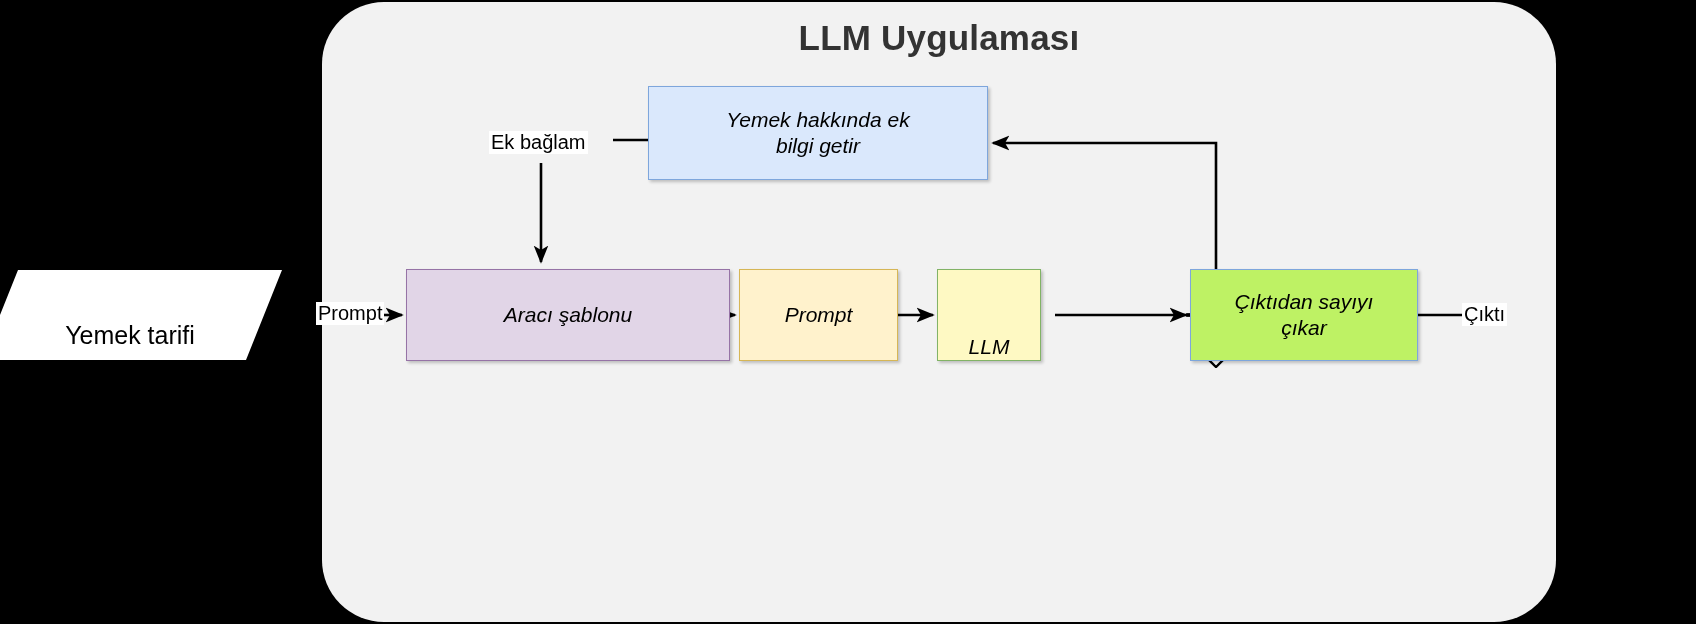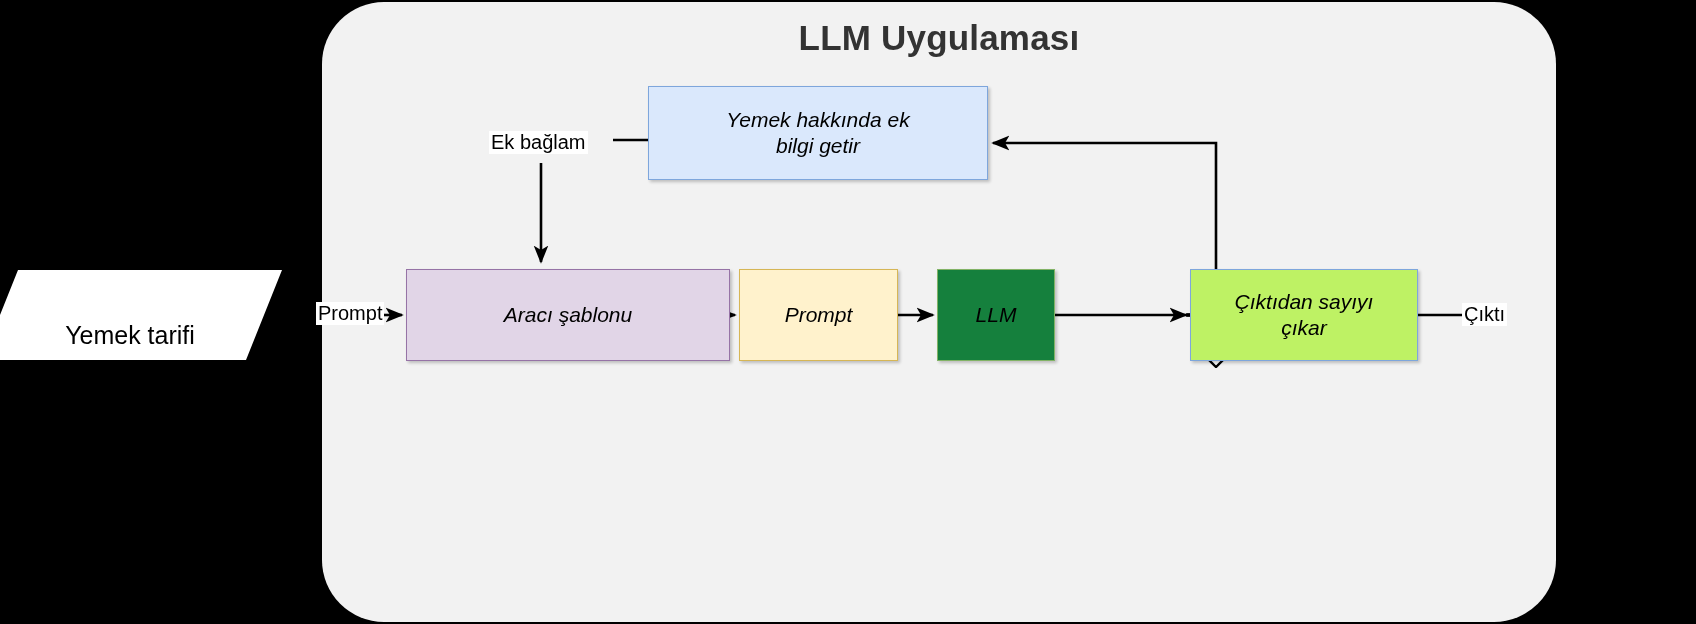--- a/index.html
+++ b/index.html
@@ -73,23 +73,24 @@
     border-color: #9673a6;
   }
   .node-prompt {
     left: 739px; top: 269px;
     width: 159px; height: 92px;
     background: #fff2cc;
     border-color: #d6b656;
   }
   .node-llm {
     left: 937px; top: 269px;
-    width: 118px; height: 92px;
-    background: #15803d;
+    width: 104px; height: 92px;
+    background: #fef9c3;
     border-color: #82b366;
+    align-items: flex-end;
   }
   .node-extract {
     left: 1190px; top: 269px;
     width: 228px; height: 92px;
     background: #bef264;
     border-color: #7ea6dc;
   }
 
   
   .input-shape {

